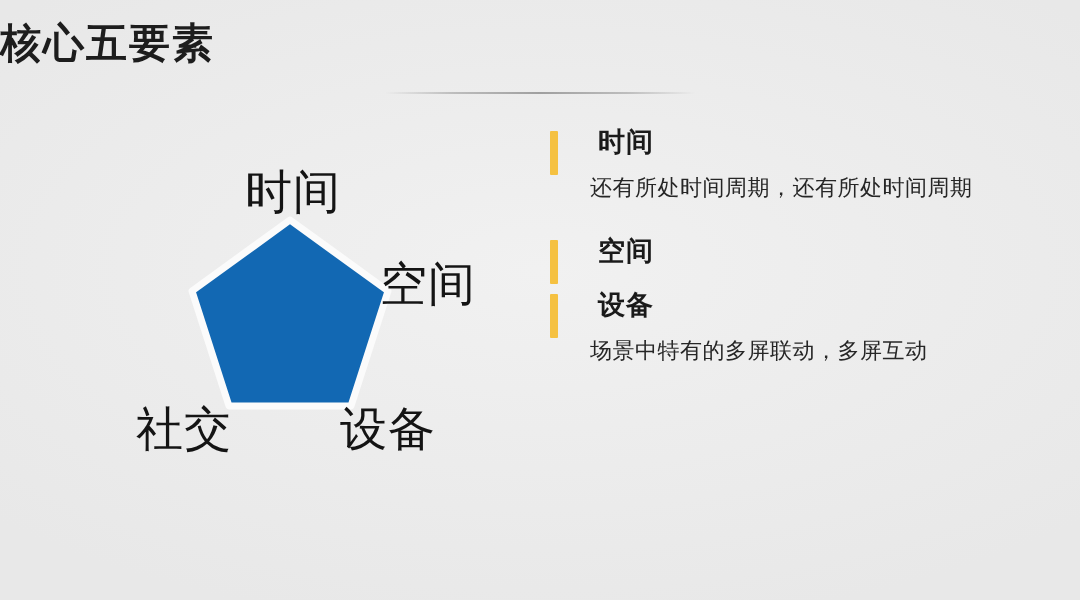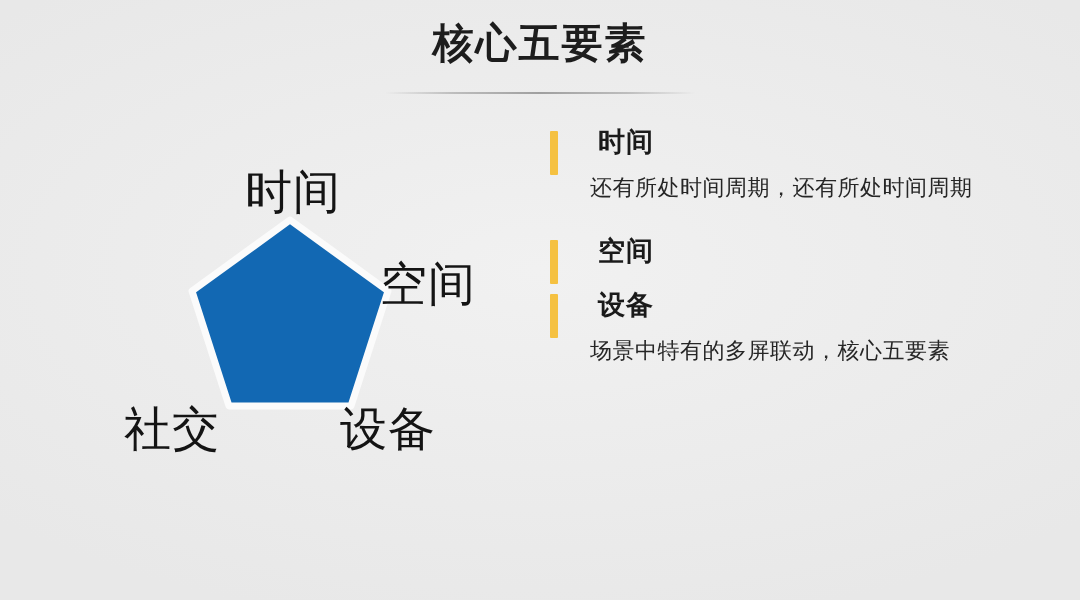--- a/index.html
+++ b/index.html
@@ -21,21 +21,21 @@
       radial-gradient(ellipse 70% 60% at 50% 45%, #f1f1f1 0%, #ececec 55%, #e8e8e8 100%);
     overflow: hidden;
   }
 
   
   #title {
     position: absolute;
     left: 0;
     top: 20px;
     width: 1080px;
-    text-align: center;
+    text-align: left;
     font-size: 41px;
     font-weight: bold;
     color: #1d1d1d;
     letter-spacing: 2px;
     line-height: 1.15;
     white-space: nowrap;
   }
   #title-divider {
     position: absolute;
     left: 385px;
@@ -70,21 +70,21 @@
     font-size: 47px;
     font-weight: 500;
     color: #141414;
     letter-spacing: 1px;
     white-space: nowrap;
     line-height: 1;
   }
   #label-time   { left: 185px; top: 28px;  }
   #label-state  { left: 32px;  top: 120px; }
   #label-space  { left: 320px; top: 120px; }
-  #label-social { left: 64px;  top: 265px; }
+  #label-social { left: 76px;  top: 265px; }
   #label-device { left: 280px; top: 265px; }
 
   
   #list {
     position: absolute;
     left: 548px;
     top: 122px;
     width: 500px;
   }
   .item {
@@ -151,18 +151,18 @@
     </div>
 
     <div class="item" id="item-space">
       <div class="bar"></div>
       <div class="item-head">空间</div>
     </div>
 
     <div class="item" id="item-device">
       <div class="bar"></div>
       <div class="item-head">设备</div>
-      <div class="item-desc">场景中特有的多屏联动，核心五要素</div>
+      <div class="item-desc">场景中特有的多屏联动，多屏互动</div>
     </div>
 
   </div>
 
 </div>
 
 </body></html>

